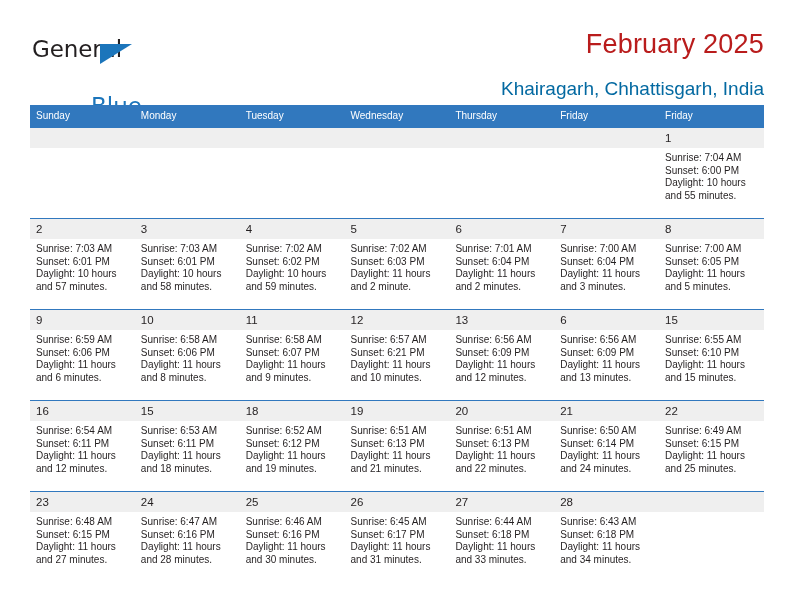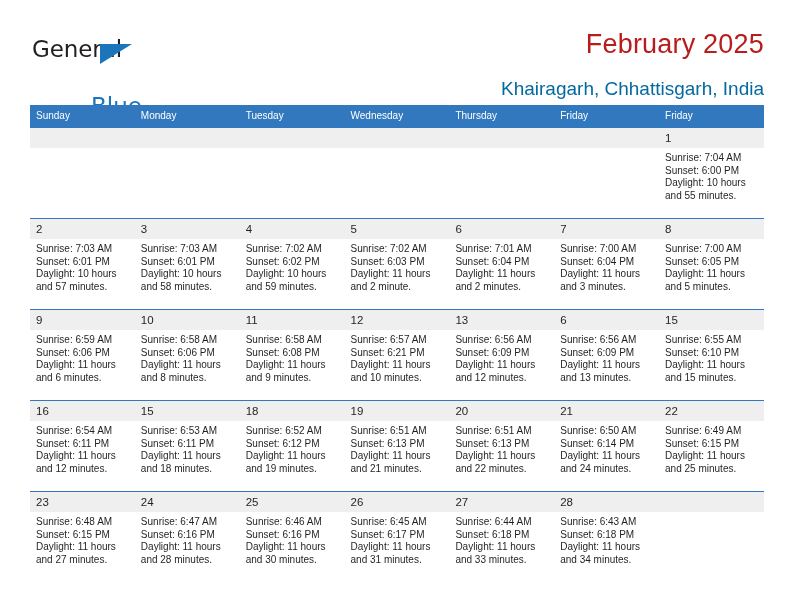--- a/index.html
+++ b/index.html
@@ -355,21 +355,21 @@
                 <div>Daylight: 11 hours</div>
                 <div>and 8 minutes.</div>
               </div>
             </div>
           </td>
         <td>
             <div class="cell-inner">
               <div class="daynum">11</div>
               <div class="details">
                 <div>Sunrise: 6:58 AM</div>
-                <div>Sunset: 6:08 PM</div>
+                <div>Sunset: 6:07 PM</div>
                 <div>Daylight: 11 hours</div>
                 <div>and 9 minutes.</div>
               </div>
             </div>
           </td>
         <td>
             <div class="cell-inner">
               <div class="daynum">12</div>
               <div class="details">
                 <div>Sunrise: 6:57 AM</div>

